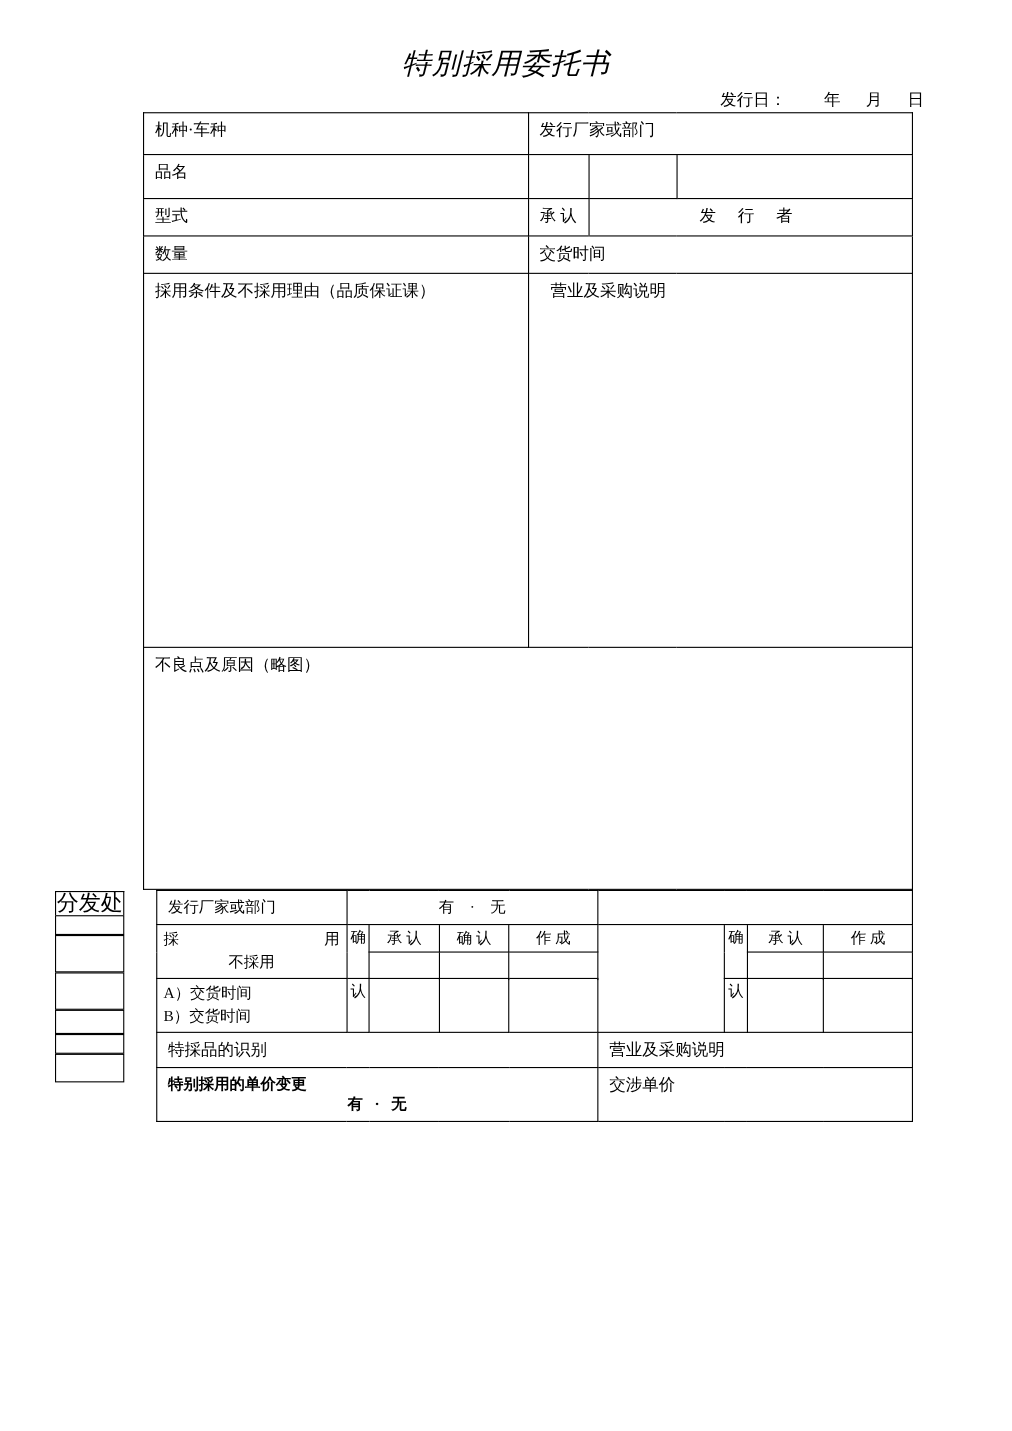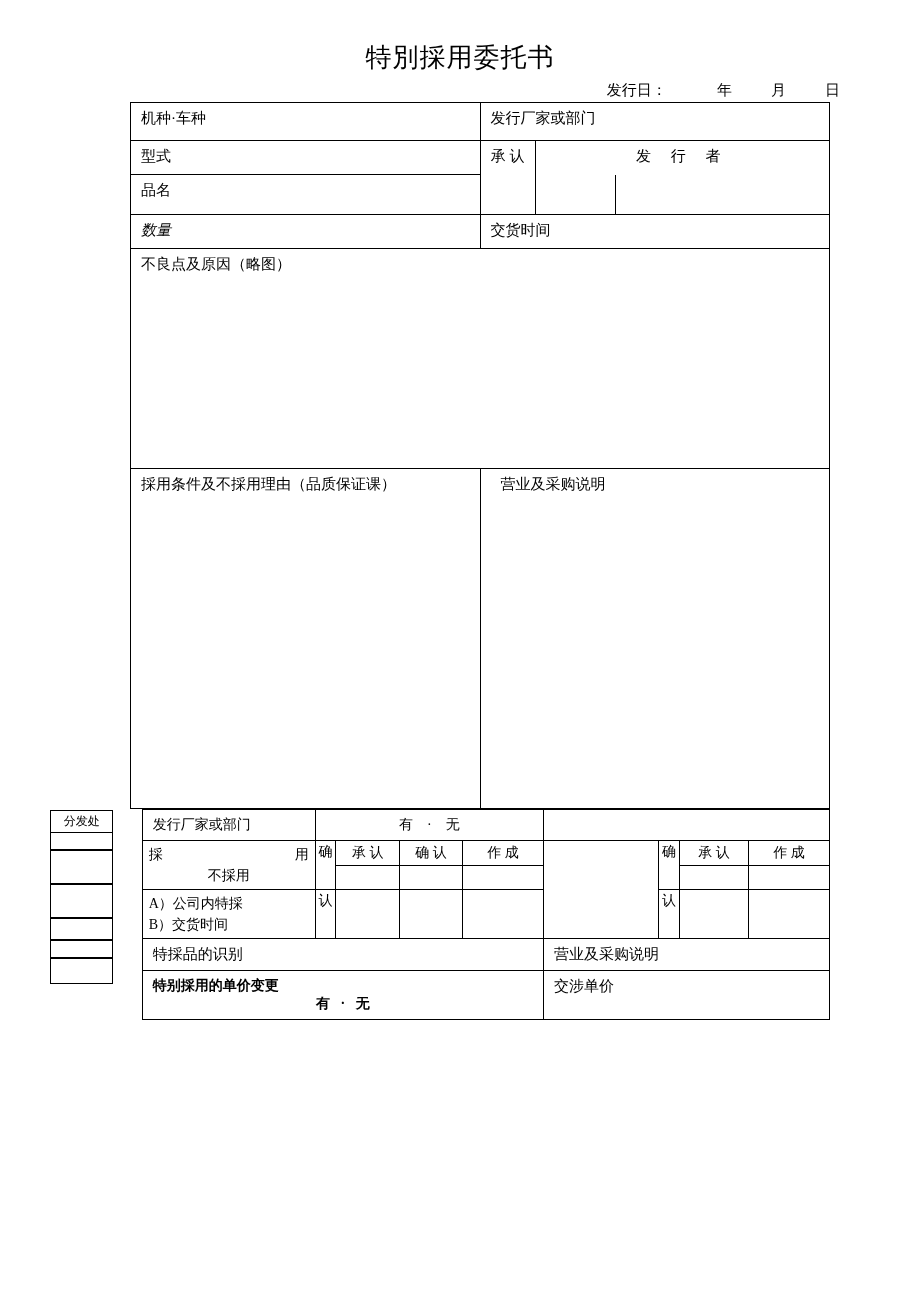--- a/index.html
+++ b/index.html
@@ -14,29 +14,30 @@
   }
   .page {
     width: 820px;
     margin: 0 auto;
   }
   .title {
     text-align: center;
     font-size: 26px;
     margin-bottom: 6px;
     letter-spacing: 1px;
+    font-style: italic;
   }
   .issue-line {
     text-align: right;
     padding-right: 30px;
     font-size: 15px;
     margin-bottom: 2px;
     padding-left: 380px;
   }
-  .issue-line span { margin-left: 24px; }
+  .issue-line span { margin-left: 8px; }
   table {
     border-collapse: collapse;
     width: 100%;
   }
   td {
     border: 1px solid #000;
     padding: 6px 10px;
     vertical-align: top;
     font-size: 15px;
   }
@@ -46,21 +47,21 @@
   }
   td.nb-top { border-top: none; }
   td.nb-bottom { border-bottom: none; }
   .center { text-align: center; }
   .sp8 { letter-spacing: 8px; }
   .small { font-size: 14px; }
   .dist-col {
     width: 55px;
     border-right: 1px solid #000;
     vertical-align: top;
-    font-size: 12px;
+    font-size: 20px;
     padding: 4px 2px;
     text-align: center;
   }
   .dist-sub {
     border: 1px solid #000;
     width: 100%;
     height: 18px;
   }
   .tight td { padding: 3px 6px; }
   .opt-row { line-height: 1.5; }
@@ -82,40 +83,40 @@
   </div>
 
   <div class="main-wrap">
     <table>
       <tbody>
           <tr>
         <td colspan="3" style="width:50%; height:38px;">机种·车种</td>
         <td colspan="3">发行厂家或部门</td>
       </tr>
       <tr>
-        <td colspan="3" style="height:34px;">型式</td>
-        <td style="width:55px;" class="center nb-bottom">承 认</td>
-        <td colspan="2" class="center nb-bottom sp8">发 行 者</td>
-      </tr>
-      <tr>
         <td colspan="3" style="height:40px;">品名</td>
         <td class="nb-top"></td>
         <td class="nb-top" style="width:80px;"></td>
         <td class="nb-top"></td>
       </tr>
       <tr>
-        <td colspan="3" style="height:34px;font-style:italic;">数量</td>
-        <td colspan="3">交货时间</td>
+        <td colspan="3" style="height:34px;">型式</td>
+        <td style="width:55px;" class="center nb-bottom">承 认</td>
+        <td colspan="2" class="center nb-bottom sp8">发 行 者</td>
       </tr>
       <tr>
-        <td colspan="6" style="height:220px;">不良点及原因（略图）</td>
+        <td colspan="3" style="height:34px;">数量</td>
+        <td colspan="3">交货时间</td>
       </tr>
       <tr>
         <td colspan="3" style="height:340px; width:50%;">採用条件及不採用理由（品质保证课）</td>
         <td colspan="3" style="padding-left:20px;">营业及采购说明</td>
+      </tr>
+      <tr>
+        <td colspan="6" style="height:220px;">不良点及原因（略图）</td>
       </tr>
     </tbody>
       </table>
   </div>
 
   <table style="width:780px; margin-left:0;">
     <tbody>
         <tr>
       <td rowspan="8" class="dist-col" style="border:none; padding:0; vertical-align:top;">
         <div style="border:1px solid #000; border-bottom:none; height:22px; line-height:20px;">分发处</div>
@@ -153,21 +154,21 @@
     </tr>
     <tr class="tight">
       <td rowspan="2"></td>
       <td rowspan="2"></td>
       <td rowspan="2"></td>
       <td rowspan="2"></td>
       <td rowspan="2"></td>
     </tr>
     <tr class="tight">
       <td rowspan="2" class="small opt-row">
-        <span>A）公司内特採</span><br>
+        <span>A）交货时间</span><br>
         <span>B）交货时间</span>
       </td>
       <td rowspan="2" style="width:18px; text-align:center; padding:2px 0;" class="small">认</td>
       <td rowspan="2" style="width:18px; text-align:center; padding:2px 0;" class="small">认</td>
     </tr>
     <tr class="tight">
       <td style="border-top-style:dotted;"></td>
       <td style="border-top-style:dotted;"></td>
       <td style="border-top-style:dotted;"></td>
       <td></td>

